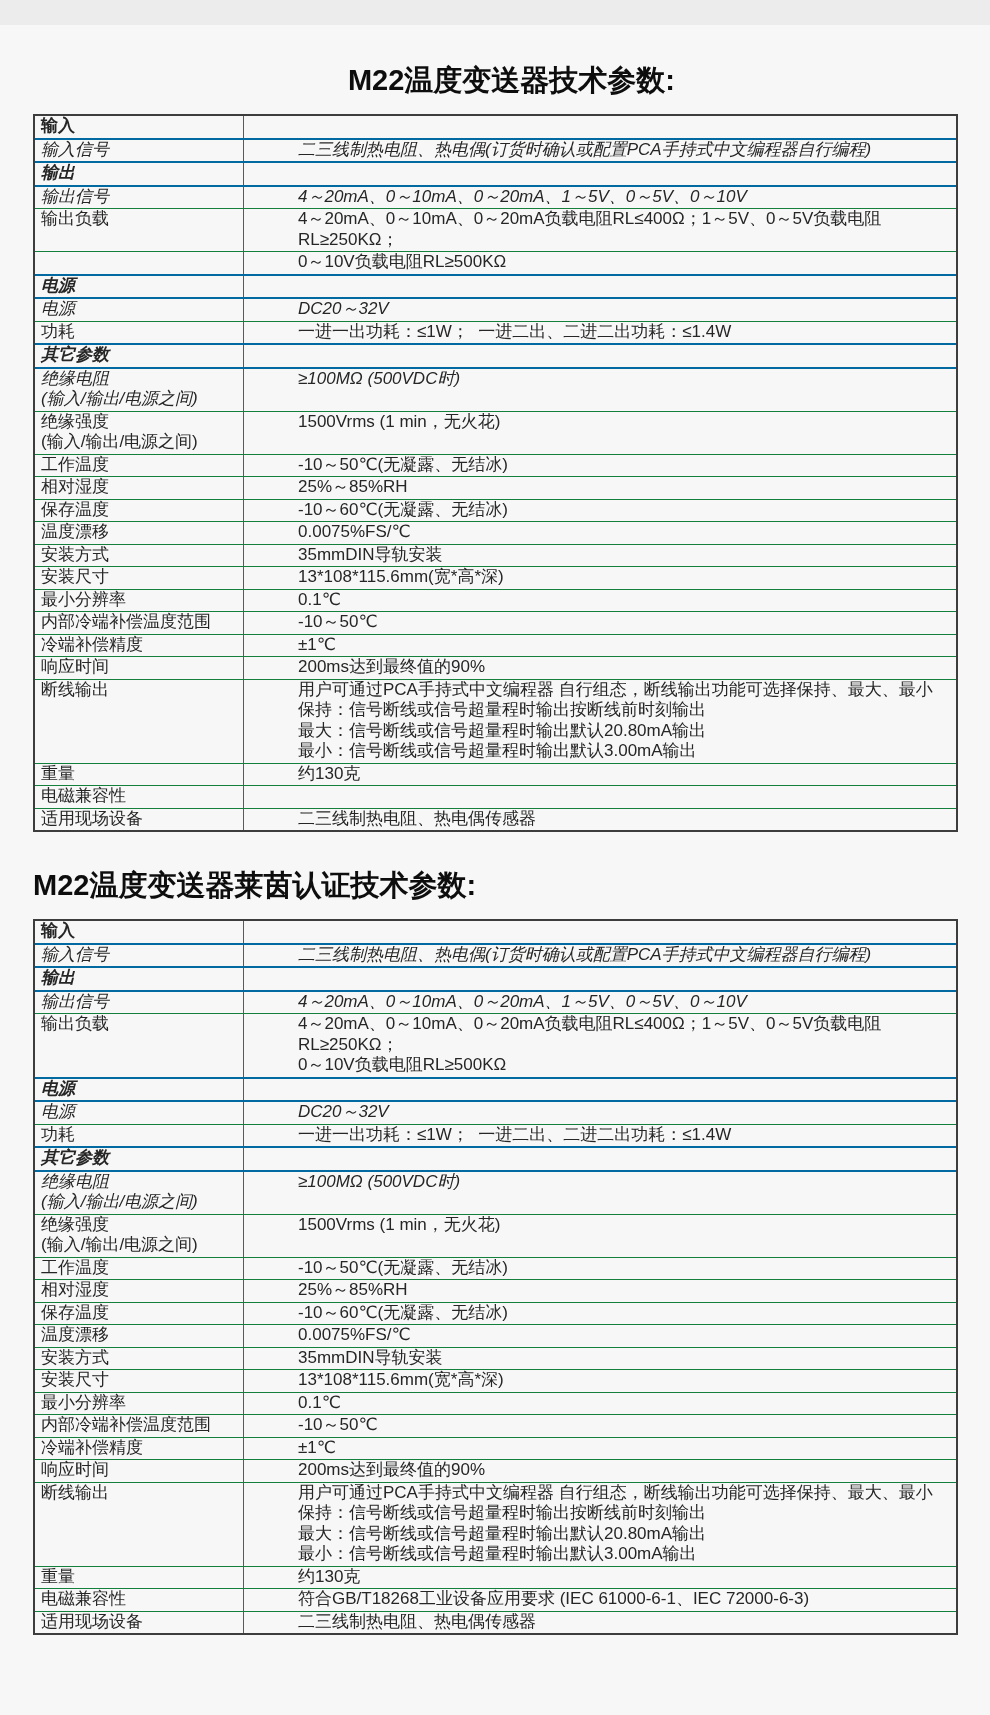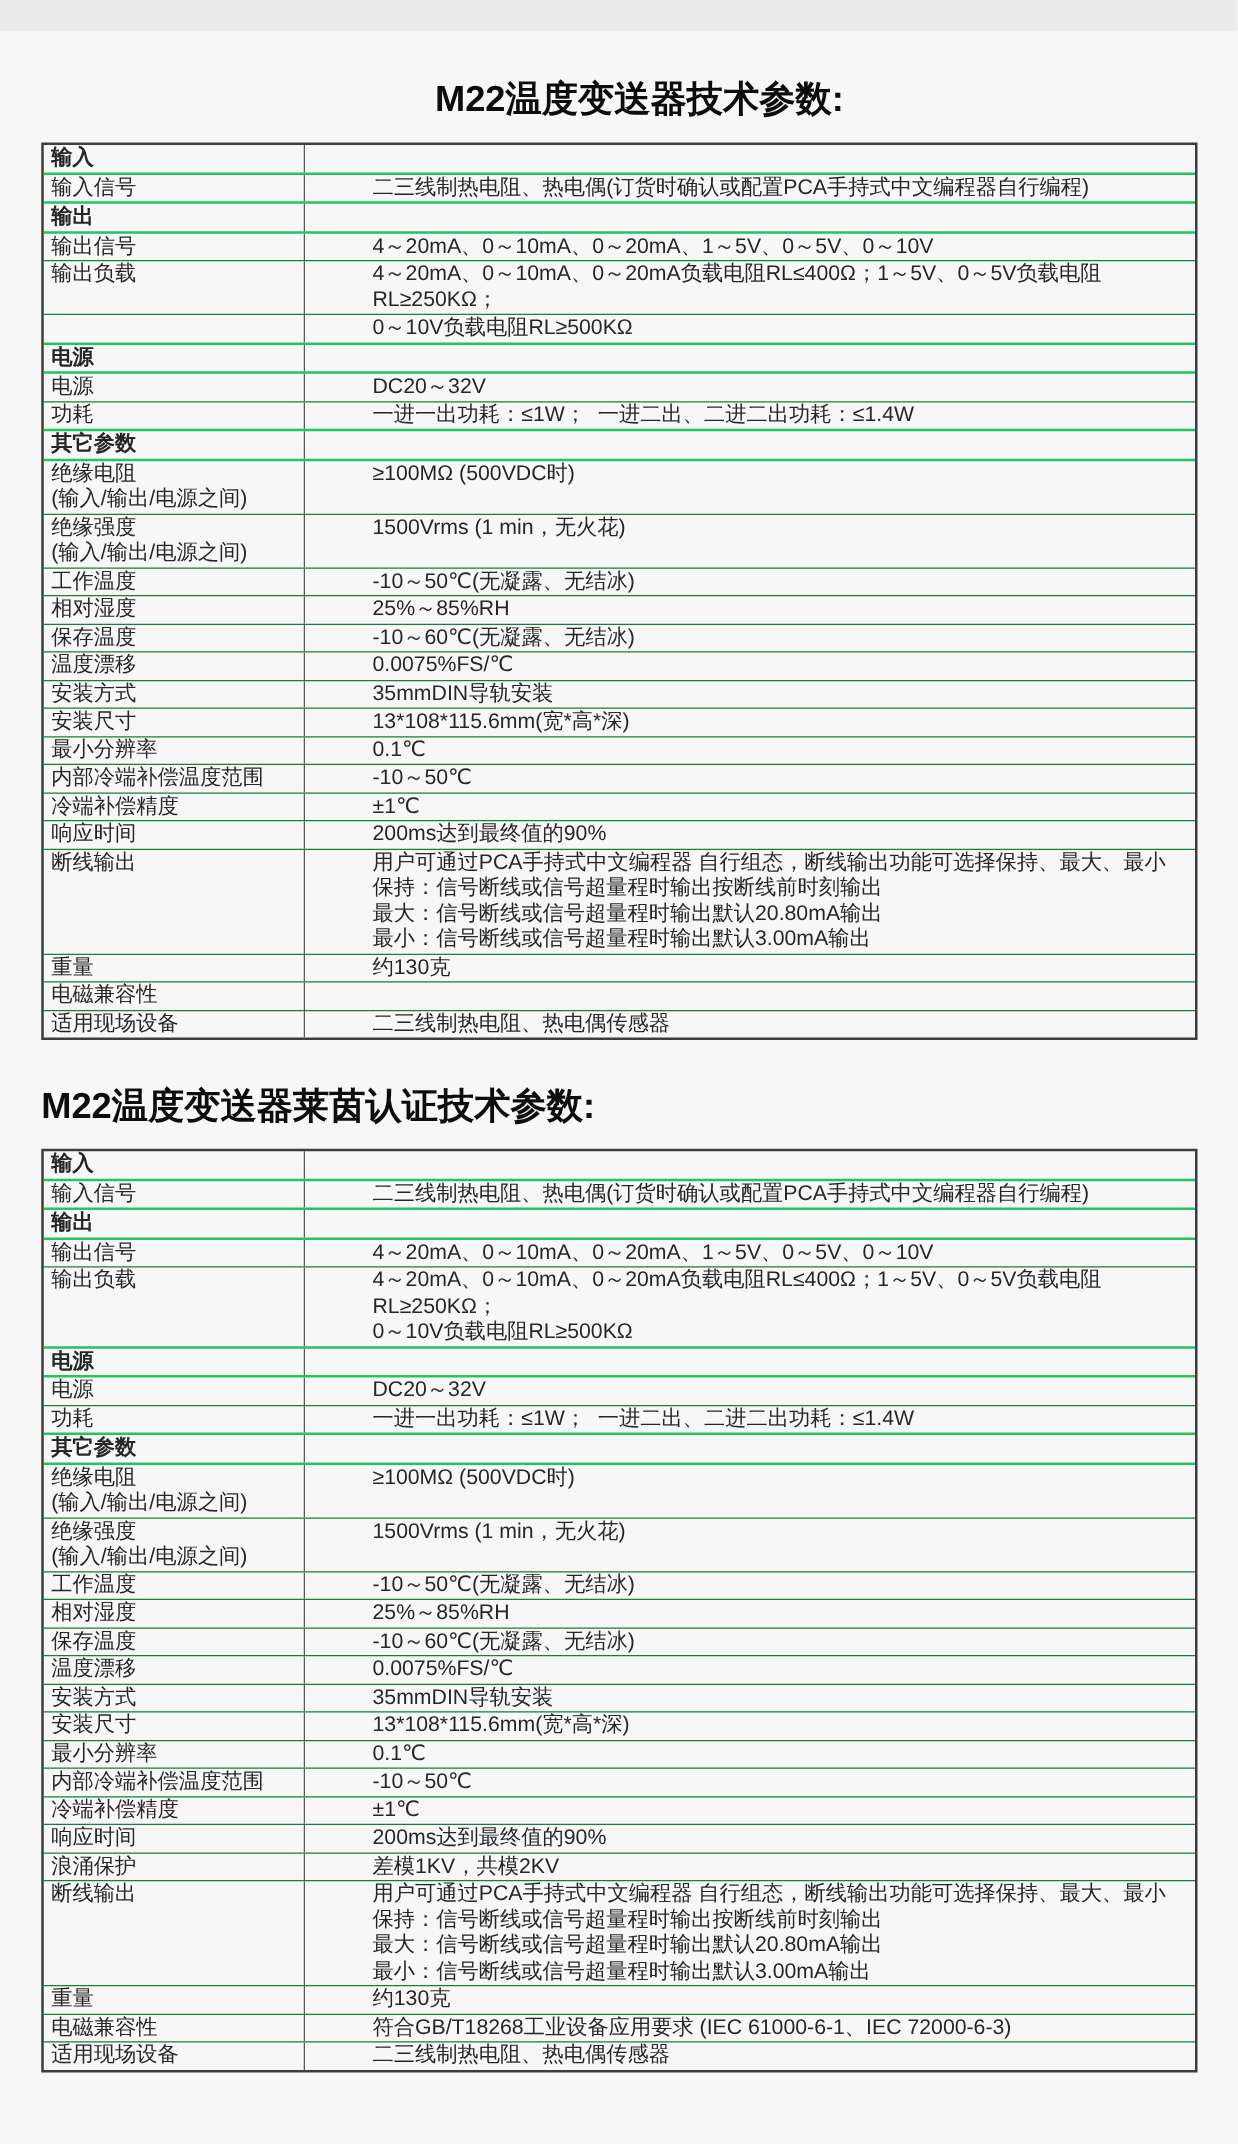--- a/index.html
+++ b/index.html
@@ -21,21 +21,21 @@
   }
   .sec-standard h2.sec-heading{margin-top:38px;text-align:center;}
   .sec-certified h2.sec-heading{margin-top:36px;}
   .spec-table{
     margin-left:33px;width:921px;
     border:2px solid #3d3d3d;background:#f7f7f7;
   }
   .t-row{display:flex;gap:48px;}
   .t-row + .t-row{border-top:1px solid #15803d;}
   .t-row.header + .t-row,
-  .t-row + .t-row.header{border-top:2px solid #22c55e;}
+  .t-row + .t-row.header{border-top:2px solid #0369a1;font-style:italic;}
   .t-row.header .cell.label{font-weight:700;}
   .cell{padding:0 6px 1px 6px;}
   .cell.label{flex:0 0 196px;width:196px;border-right:1px solid #5a5a5a;}
   .cell.value{flex:1;min-width:0;}
   .line{font-size:17px;line-height:20.5px;white-space:pre-wrap;min-height:20.5px;}
 </style>
 </head>
 <body>
 
 <div class="page">
@@ -410,28 +410,20 @@
           <div class="t-row">
             <div class="cell label">
               <div class="line">响应时间</div>
             </div>
             <div class="cell value">
               <div class="line">200ms达到最终值的90%</div>
             </div>
           </div>
           <div class="t-row">
             <div class="cell label">
-              <div class="line">浪涌保护</div>
-            </div>
-            <div class="cell value">
-              <div class="line">差模1KV，共模2KV</div>
-            </div>
-          </div>
-          <div class="t-row">
-            <div class="cell label">
               <div class="line">断线输出</div>
             </div>
             <div class="cell value">
               <div class="line">用户可通过PCA手持式中文编程器 自行组态，断线输出功能可选择保持、最大、最小</div>
               <div class="line">保持：信号断线或信号超量程时输出按断线前时刻输出</div>
               <div class="line">最大：信号断线或信号超量程时输出默认20.80mA输出</div>
               <div class="line">最小：信号断线或信号超量程时输出默认3.00mA输出</div>
             </div>
           </div>
           <div class="t-row">

